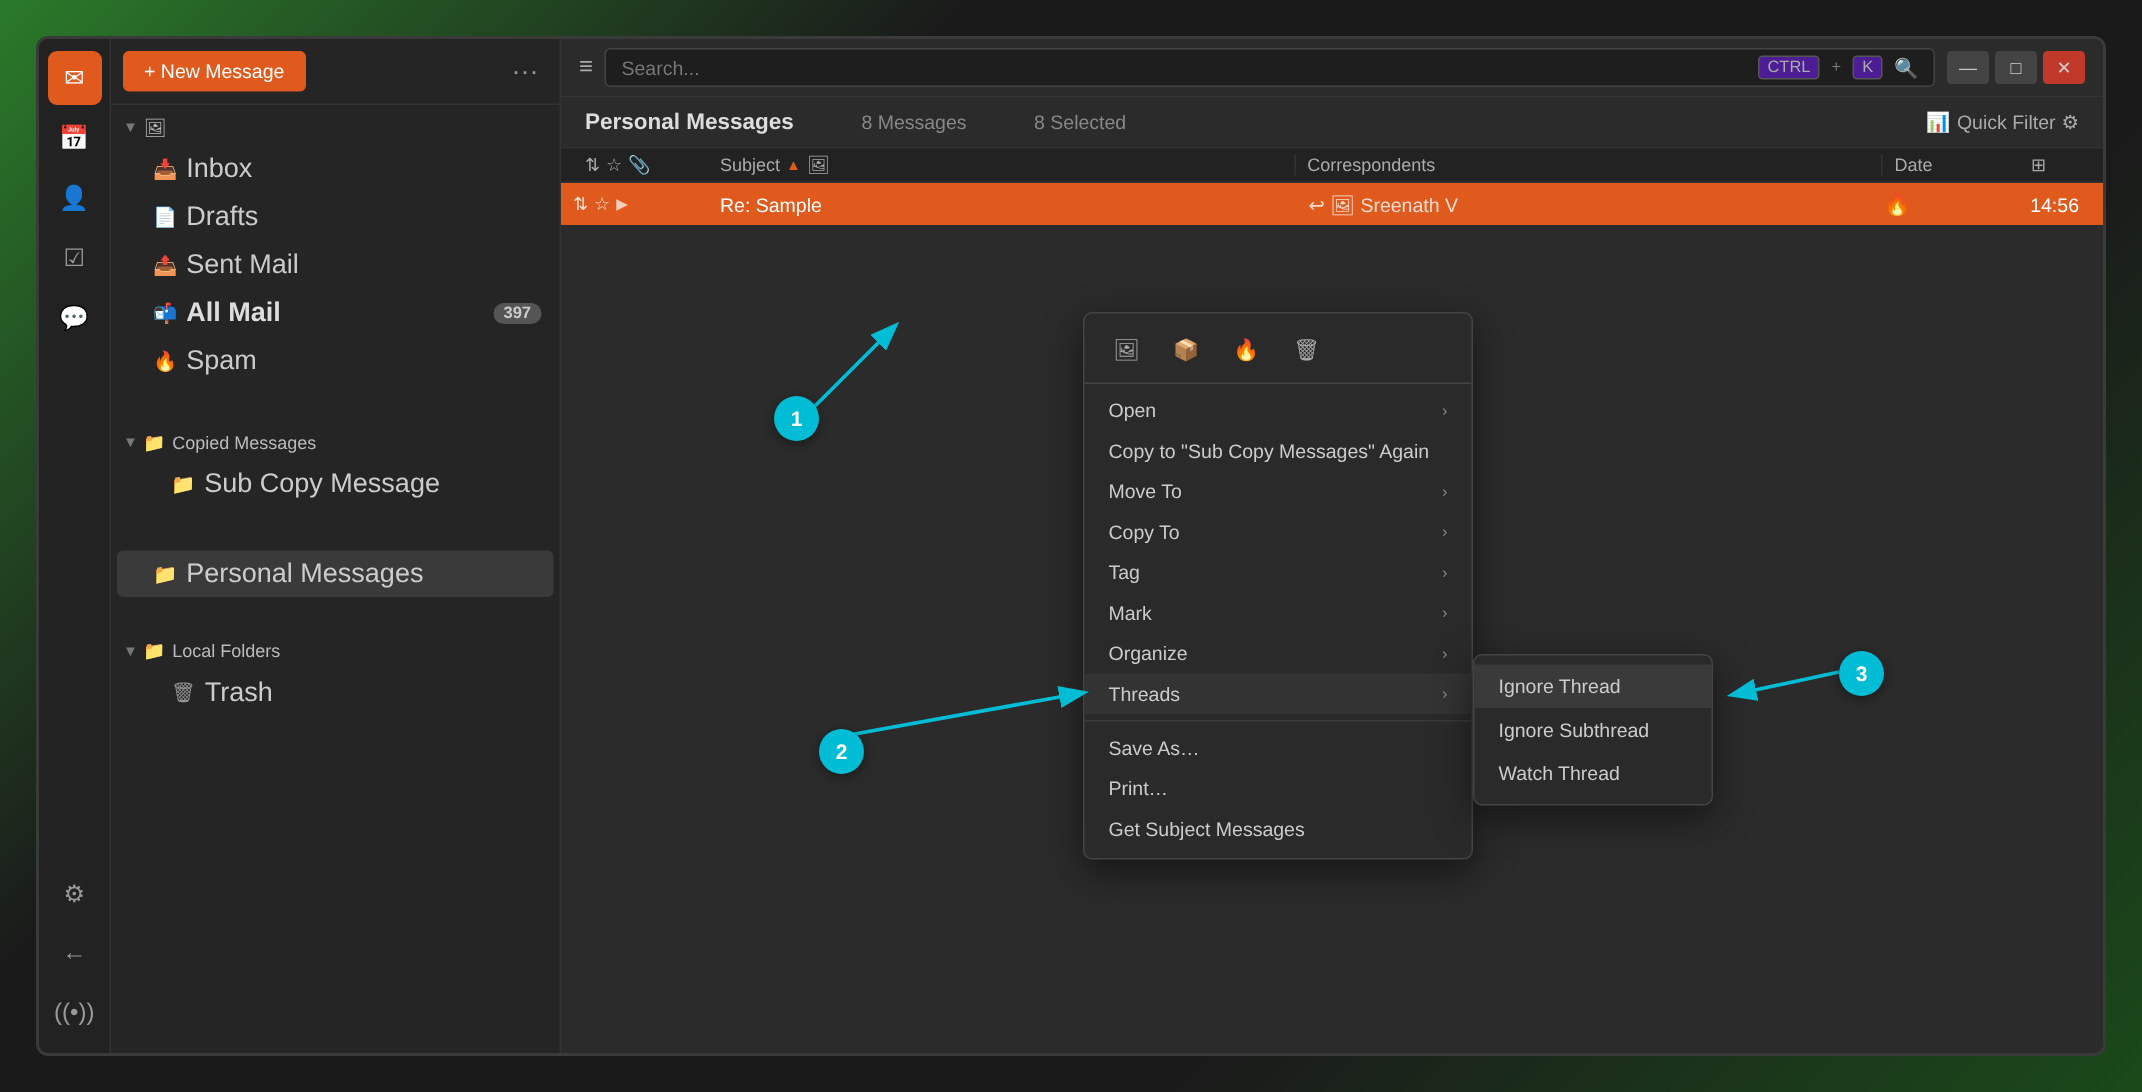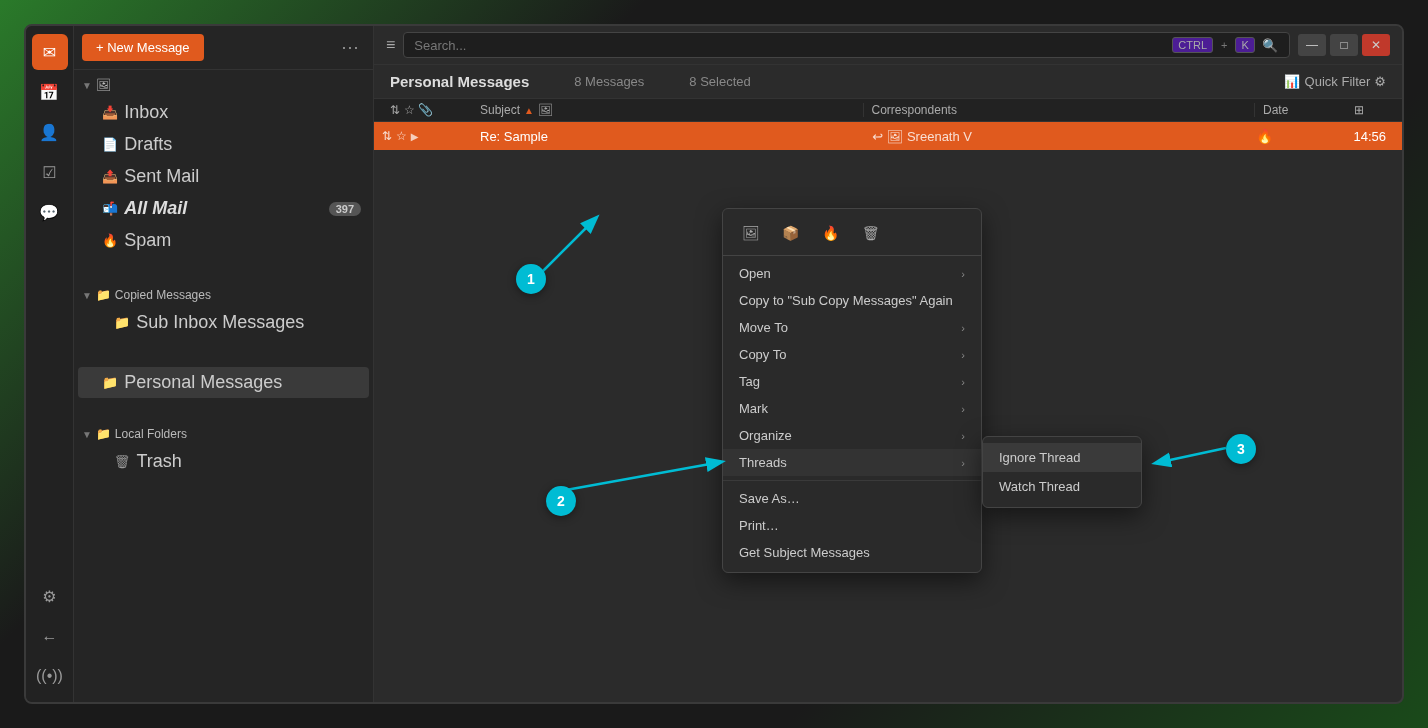--- a/index.html
+++ b/index.html
@@ -377,40 +377,40 @@
         <div class="folder-item">
           <span class="folder-icon">📄</span>
           <span class="folder-name">Drafts</span>
         </div>
         <div class="folder-item">
           <span class="folder-icon">📤</span>
           <span class="folder-name">Sent Mail</span>
         </div>
         <div class="folder-item">
           <span class="folder-icon">📬</span>
-          <span class="folder-name" style="font-weight:bold;color:#ddd;font-style:italic;">All Mail</span>
+          <span class="folder-name" style="font-weight:bold;color:#ddd;">All Mail</span>
           <span class="folder-badge">397</span>
         </div>
         <div class="folder-item">
           <span class="folder-icon">🔥</span>
           <span class="folder-name">Spam</span>
         </div>
       </div>
 
       <div class="folder-section-gap"></div>
 
       <div class="folder-group">
         <div class="folder-group-header">
           <span class="folder-group-icon">▼</span>
           <span>📁</span>
           <span>Copied Messages</span>
         </div>
         <div class="folder-item sub">
           <span class="folder-icon">📁</span>
-          <span class="folder-name">Sub Inbox Messages</span>
+          <span class="folder-name">Sub Copy Message</span>
         </div>
       </div>
 
       <div class="folder-section-gap"></div>
 
       <div class="folder-item-highlight">
         <div class="folder-item" style="margin:0;background:transparent;">
           <span class="folder-icon">📁</span>
           <span class="folder-name">Personal Messages</span>
         </div>
@@ -545,20 +545,21 @@
     <div class="ctx-item">
       <span class="ctx-item-label">Print…</span>
     </div>
     <div class="ctx-item">
       <span class="ctx-item-label">Get Subject Messages</span>
     </div>
   </div>
 
   <div class="sub-menu">
     <div class="sub-item focused">Ignore Thread</div>
+    <div class="sub-item">Ignore Subthread</div>
     <div class="sub-item">Watch Thread</div>
   </div>
 
   <div class="annotation" style="top: 238px; left: 490px;">
     <div class="annotation-circle">1</div>
   </div>
 
   <div class="annotation" style="top: 460px; left: 520px;">
     <div class="annotation-circle">2</div>
   </div>

